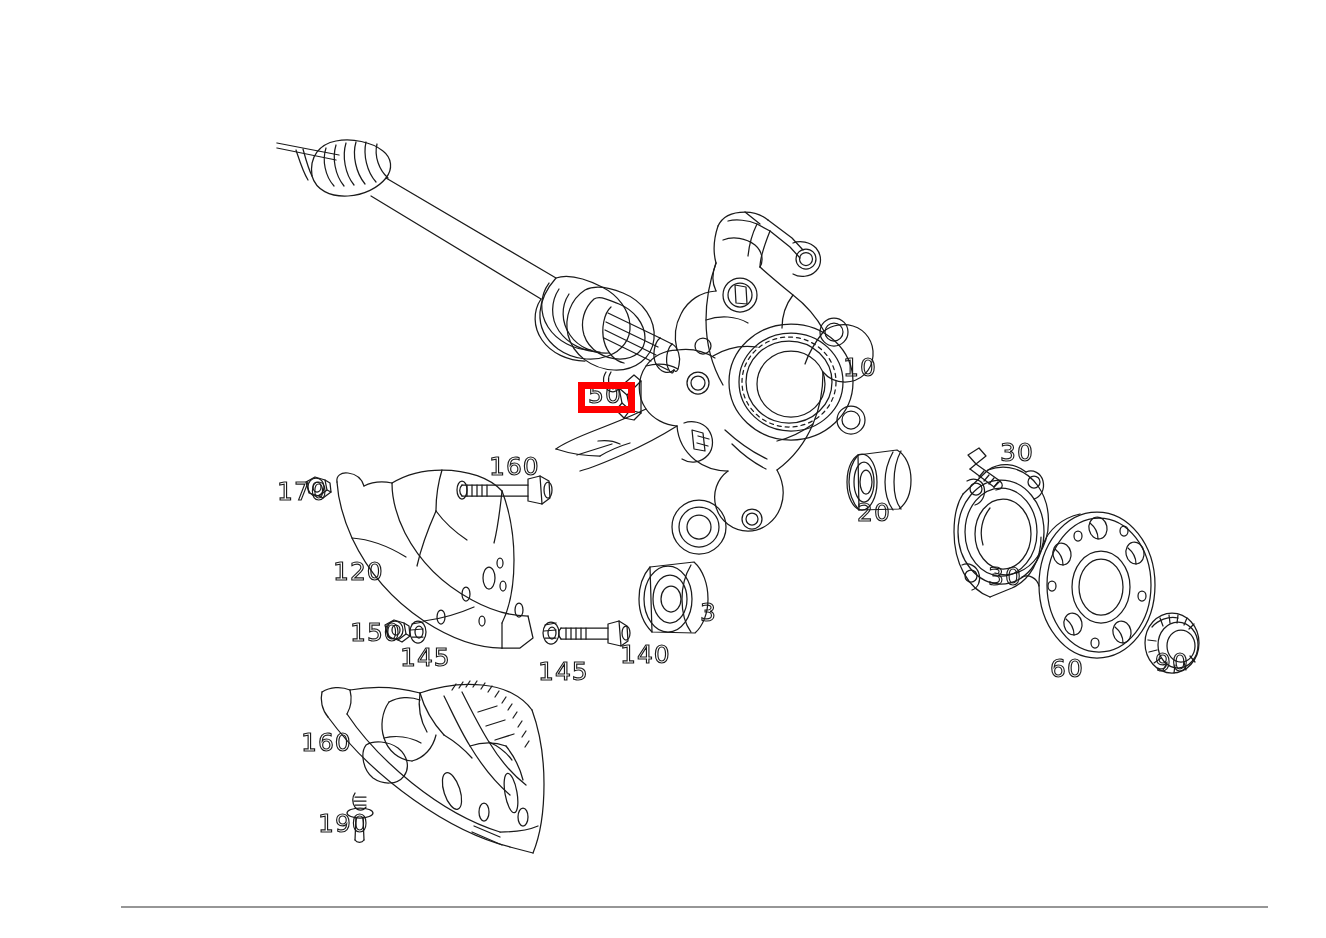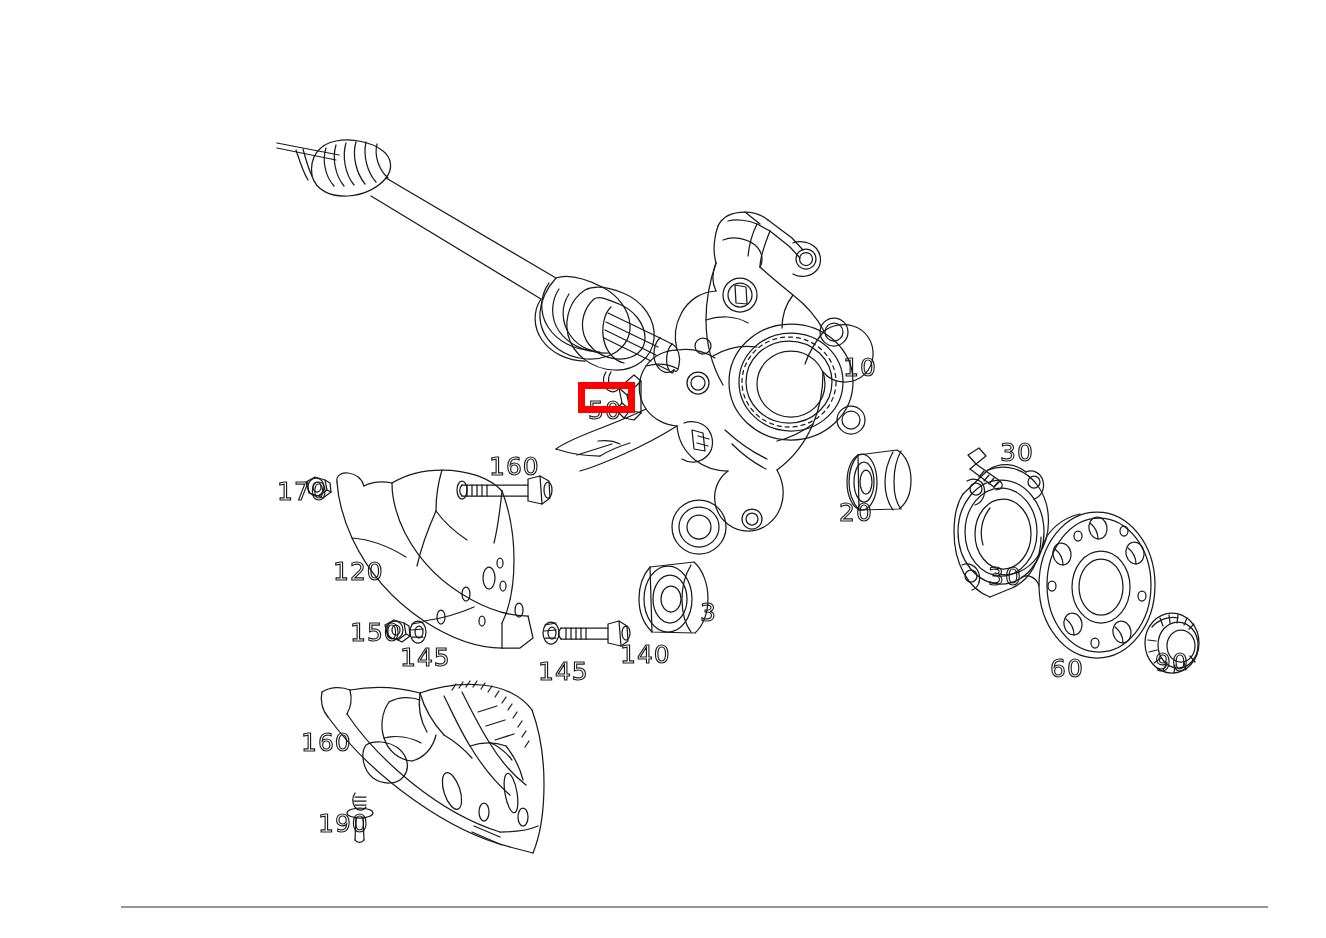--- a/index.html
+++ b/index.html
@@ -429,24 +429,24 @@
         <path d="M363,817 L364,840"></path>
         <path d="M355,840 C357,843 362,843 364,840"></path>
       </g>
 
     </g>
   </svg>
   </div>
 
   <div class="callout" style="left:843px;top:355px">10</div>
   <div class="callout" style="left:700px;top:600px">3</div>
-  <div class="callout" style="left:839px;top:500px">20</div>
+  <div class="callout" style="left:857px;top:500px">20</div>
   <div class="callout" style="left:988px;top:564px">30</div>
   <div class="callout" style="left:1000px;top:440px">30</div>
-  <div class="callout" style="left:588px;top:398px">50</div>
+  <div class="callout" style="left:588px;top:382px">50</div>
   <div class="callout" style="left:1050px;top:656px">60</div>
   <div class="callout" style="left:1155px;top:650px">90</div>
   <div class="callout" style="left:333px;top:559px">120</div>
   <div class="callout" style="left:620px;top:642px">140</div>
   <div class="callout" style="left:400px;top:645px">145</div>
   <div class="callout" style="left:538px;top:659px">145</div>
   <div class="callout" style="left:350px;top:620px">150</div>
   <div class="callout" style="left:489px;top:454px">160</div>
   <div class="callout" style="left:277px;top:479px">170</div>
   <div class="callout" style="left:301px;top:730px">160</div>

